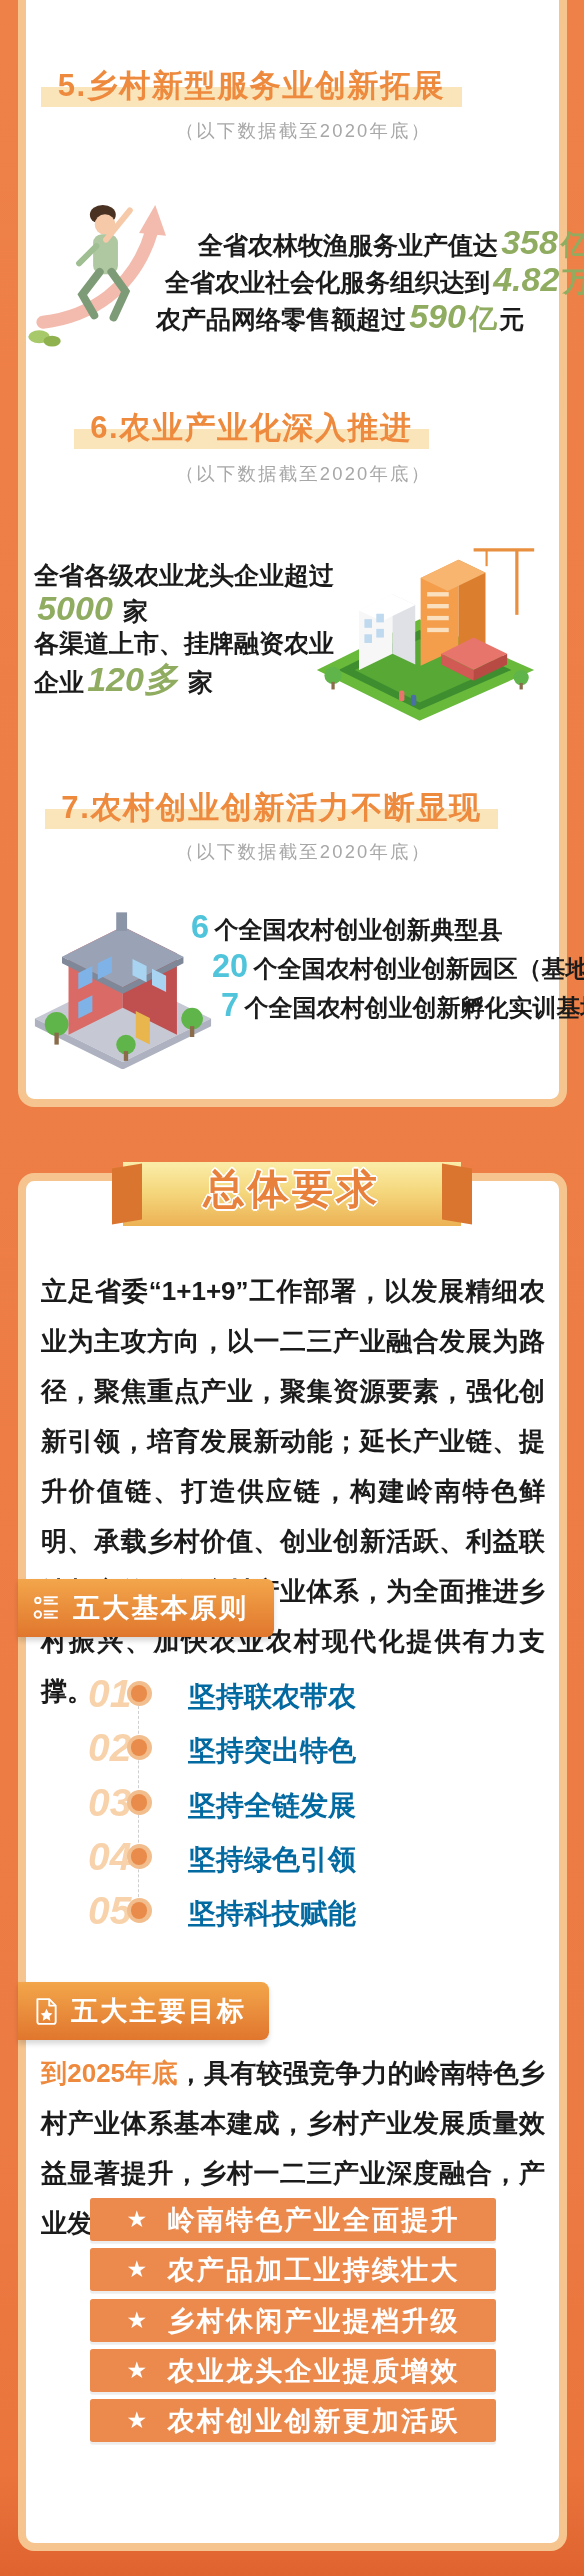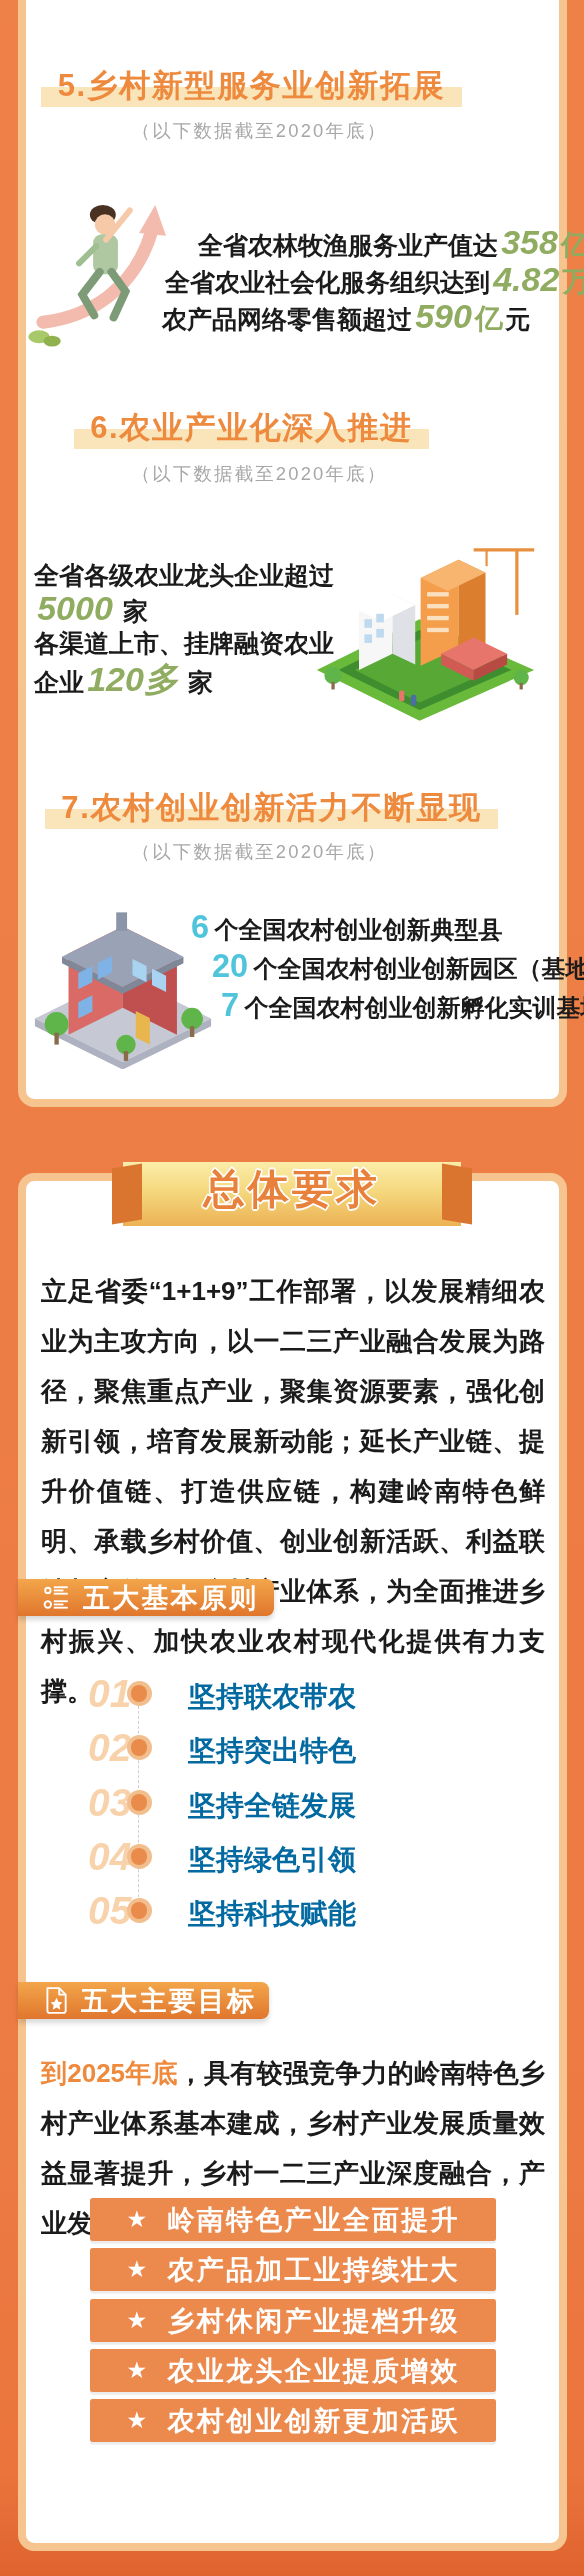--- a/index.html
+++ b/index.html
@@ -13,21 +13,21 @@
     background:#ffffff;border:8.1px solid #F5C48F;border-radius:16.2px;z-index:1;
   }
   #card1{top:-21.7px;height:1129px;}
   #card2{top:1173px;height:1378px;}
   .abs{position:absolute;z-index:2;}
   
   .sec-title{left:0;width:503px;text-align:center;font-weight:bold;
     font-size:31px;color:#EE8A3D;letter-spacing:1.6px;}
   .sec-title .hl{display:inline-block;padding:0 16.2px;
     background:linear-gradient(transparent 52%,#FAE5BB 52%);}
-  .sec-sub{left:0;width:519px;text-align:center;font-size:18.4px;color:#A7A7A7;letter-spacing:2.2px;}
+  .sec-sub{left:0;width:519px;text-align:center;font-size:18.4px;color:#A7A7A7;letter-spacing:2.2px;padding-left:44px;}
   
   .stat{font-size:25px;font-weight:bold;color:#1b1b1b;white-space:nowrap;}
   .stat .num{color:#8FAC60;font-size:34px;font-style:italic;padding:0 3.2px;}
   .stat .unit{color:#8FAC60;font-size:28px;padding-right:2.2px;}
   .stat .cyan{color:#4FC4DB;font-size:32.5px;font-weight:bold;padding-right:5.4px;}
   
   .ribbon{left:123px;top:1162px;width:338px;height:64px;z-index:3;
     background:linear-gradient(180deg,#FAEDA9 0%,#F5D87E 45%,#ECB254 100%);
     display:flex;align-items:flex-start;justify-content:center;}
   .ribbon:before,.ribbon:after{content:"";position:absolute;top:4.3px;width:30px;height:56px;
@@ -35,22 +35,22 @@
   .ribbon:before{left:-10.8px;transform:skewY(-9deg);}
   .ribbon:after{right:-10.8px;transform:skewY(9deg);}
   .ribbon-text{font-size:41px;font-weight:bold;color:#E8813B;letter-spacing:3.2px;
     text-shadow:1.6px 0 0 #fff,-1.6px 0 0 #fff,0 1.6px 0 #fff,0 -1.6px 0 #fff,
       1.1px 1.1px 0 #fff,-1.1px -1.1px 0 #fff,1.1px -1.1px 0 #fff,-1.1px 1.1px 0 #fff;}
   
   .para{font-size:26px;line-height:50px;font-weight:bold;color:#1b1b1b;
     text-align:justify;text-justify:inter-ideograph;}
   .para .em{color:#EE8A3D;}
   
-  .hdr-bar{left:18px;height:37px;display:flex;align-items:center;gap:12px;
-    padding-left:25px;box-sizing:border-box;color:#fff;font-size:27px;font-weight:bold;
+  .hdr-bar{left:18px;height:58px;display:flex;align-items:center;gap:12px;
+    padding-left:15px;box-sizing:border-box;color:#fff;font-size:27px;font-weight:bold;
     letter-spacing:2.2px;border-radius:0 7.6px 7.6px 0;
     background:linear-gradient(180deg,#F3A64B 0%,#E0762D 100%);
     box-shadow:0 3.2px 5.4px rgba(0,0,0,0.15);}
   
   .p-row{left:0;width:585px;height:41px;}
   .p-no{position:absolute;left:88px;top:0;font-size:39px;line-height:41px;
     font-style:italic;font-weight:bold;color:#F8D2AA;}
   .p-dot{position:absolute;left:127px;top:8.1px;width:25px;height:25px;border-radius:50%;
     background:#F2BE8E;z-index:3;}
   .p-dot:after{content:"";position:absolute;left:4.3px;top:4.3px;width:16.2px;height:16.2px;
@@ -88,21 +88,21 @@
   <ellipse cx="28" cy="292" rx="20" ry="12" fill="#A8C96A"></ellipse>
   <ellipse cx="52" cy="300" rx="16" ry="10" fill="#8FB24F"></ellipse>
 </svg>
 
 <div class="abs stat" style="left:198px;top:223px;">
   <span>全省农林牧渔服务业产值达</span><span class="num">358</span><span class="unit">亿</span>
 </div>
 <div class="abs stat" style="left:165px;top:260px;">
   <span>全省农业社会化服务组织达到</span><span class="num">4.82</span><span class="unit">万</span>
 </div>
-<div class="abs stat" style="left:156px;top:297px;margin-left:6px;">
+<div class="abs stat" style="left:156px;top:297px;">
   <span>农产品网络零售额超过</span><span class="num">590</span><span class="unit">亿</span><span>元</span>
 </div>
 
 <div class="abs sec-title" style="top:407px;">
   <span class="hl">6.农业产业化深入推进</span>
 </div>
 <div class="abs sec-sub" style="top:461px;">（以下数据截至2020年底）</div>
 
 <div class="abs stat" style="left:34px;top:559px;">全省各级农业龙头企业超过</div>
 <div class="abs stat" style="left:34px;top:589px;">

